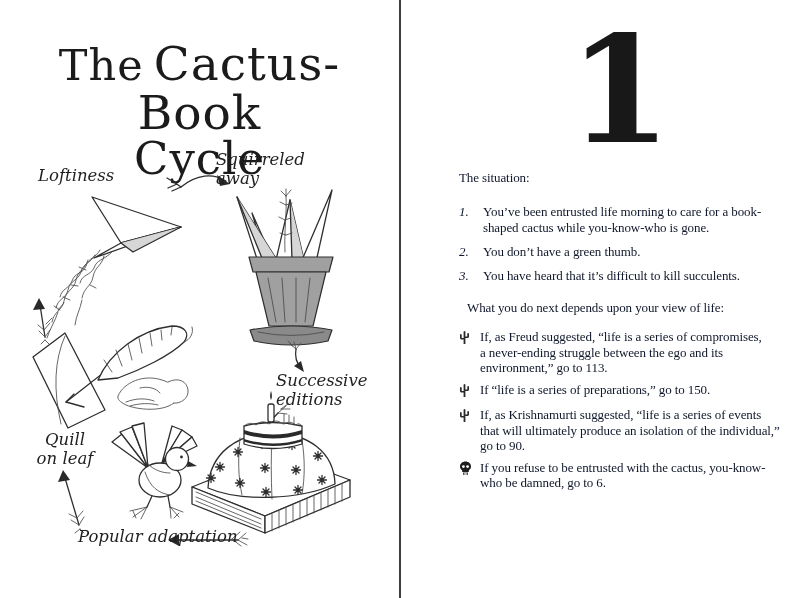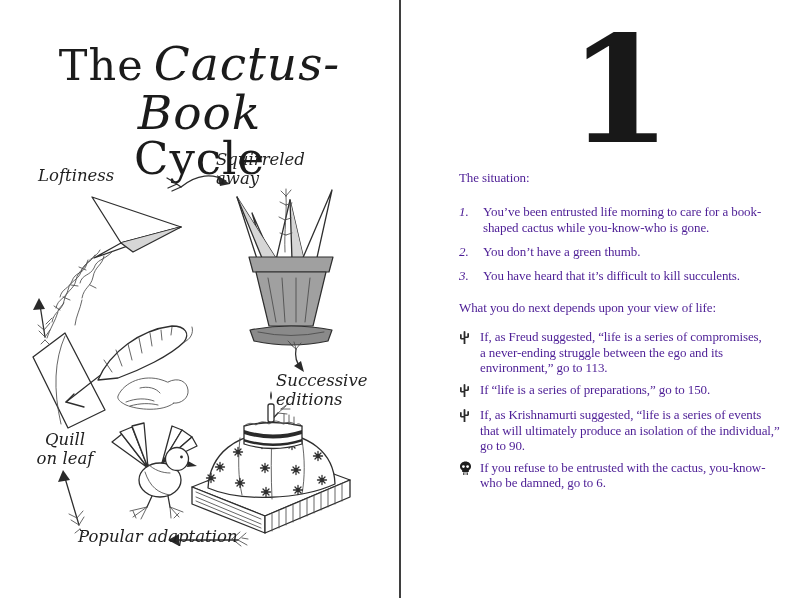--- a/index.html
+++ b/index.html
@@ -8,21 +8,21 @@
   .page{position:absolute;top:0;height:598px;}
   .page-left{left:0;width:399px;}
   .page-right{left:401px;width:398px;}
   .gutter{position:absolute;left:399px;top:0;width:2px;height:598px;background:#3f3f3f;}
 
   
   .title{position:absolute;left:0;top:40px;width:399px;text-align:center;color:#1b1b1b;
          font-family:"DejaVu Serif", serif;}
   .title-line1{font-size:43px;line-height:48px;}
   .title-the{letter-spacing:1px;}
-  .title-script{font-style:italic;font-size:47px;letter-spacing:1px;margin-left:10px;}
+  .title-script{font-size:47px;letter-spacing:1px;margin-left:10px;}
   .title-line2{font-size:45px;line-height:46px;margin-top:-2px;letter-spacing:1px;}
 
   
   .dlabel{position:absolute;font-family:"DejaVu Serif", serif;font-style:italic;
           font-size:16.5px;line-height:19px;color:#1f1f1f;white-space:pre-line;}
   .lbl-loftiness{left:38px;top:166px;}
   .lbl-squirreled{left:216px;top:150px;width:78px;text-align:left;}
   .lbl-editions{left:276px;top:371px;text-align:left;}
   .lbl-quill{left:30px;top:430px;width:70px;text-align:center;}
   .lbl-popular{left:42px;top:527px;margin-left:36px;}
@@ -34,23 +34,23 @@
   .shade{fill:#d6d6d6;stroke:none;}
   .dark{fill:#2a2a2a;stroke:none;}
   .gray1{fill:#a0a0a0;stroke:#2e2e2e;stroke-width:1.2;stroke-linejoin:round;}
   .gray2{fill:#8a8a8a;stroke:#2e2e2e;stroke-width:1.2;stroke-linejoin:round;}
 
   
   .chapter-num{position:absolute;left:58px;top:16px;width:322px;text-align:center;
                font-family:"DejaVu Serif", serif;font-weight:700;font-size:148px;line-height:1;
                color:#181818;}
   .content{position:absolute;left:58px;top:170px;width:330px;font-size:13px;line-height:16px;
-           letter-spacing:-0.1px;color:#4c1d95;}
+           letter-spacing:-0.1px;color:#0f172a;}
   .heading{white-space:pre;margin:0 0 18px 0;}
-  .heading2{white-space:pre;margin:16px 0 13px 0;}
+  .heading2{white-space:pre;margin:16px 0 13px 8px;}
   .num-item{display:flex;margin-bottom:8px;}
   .num-item .num{flex:0 0 24px;font-style:italic;}
   .num-item .txt{white-space:pre;}
   .choice{display:flex;margin-bottom:6px;line-height:15.5px;}
   .choice .ic{flex:0 0 21px;padding-top:1px;}
   .choice .txt{white-space:pre;}
 </style>
 </head>
 <body>
 

